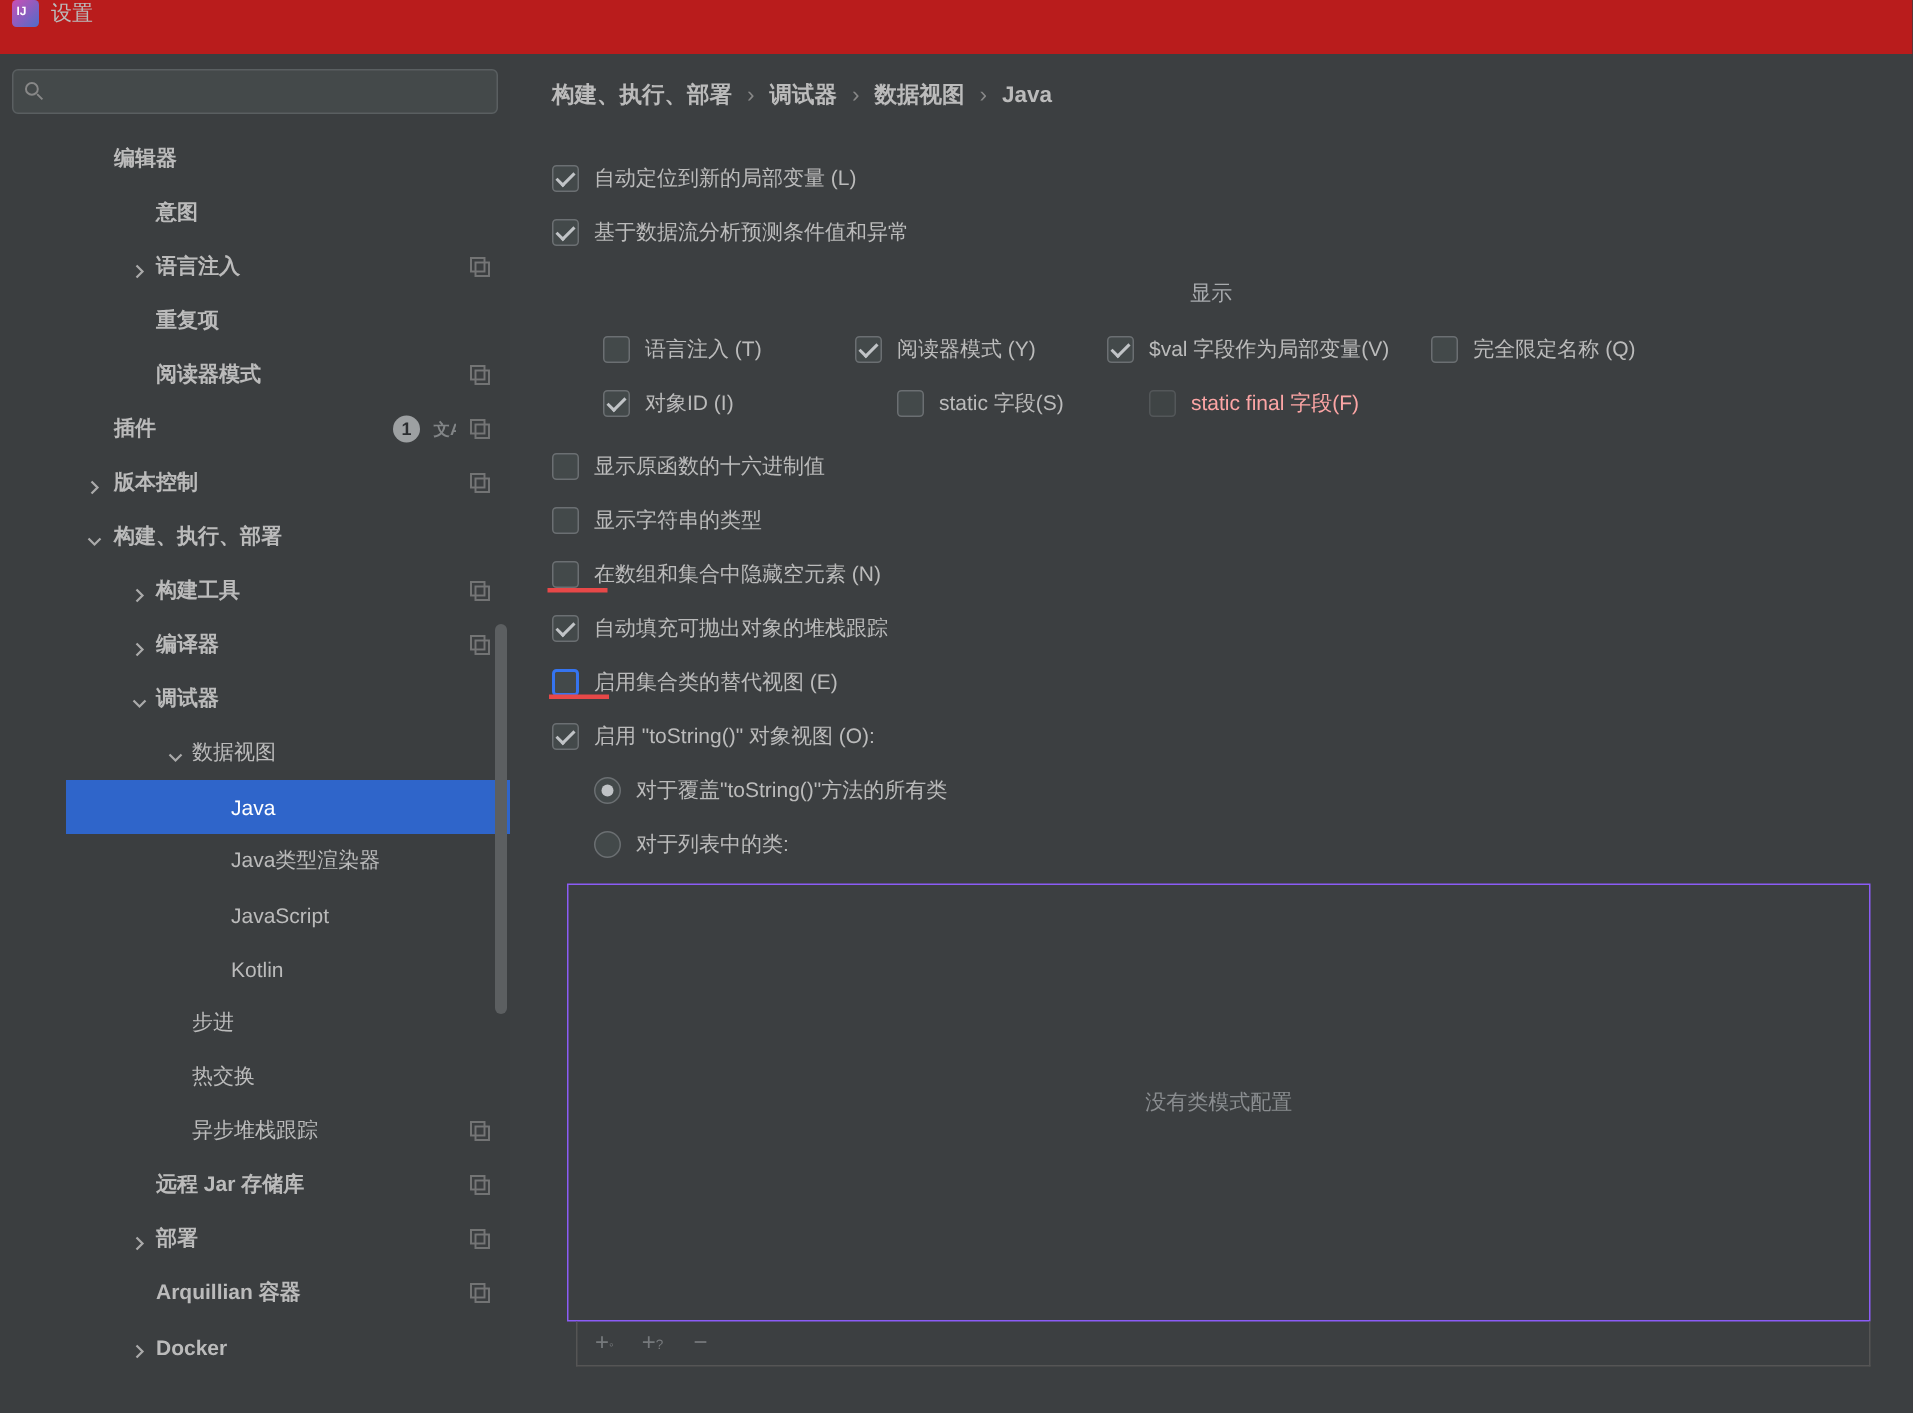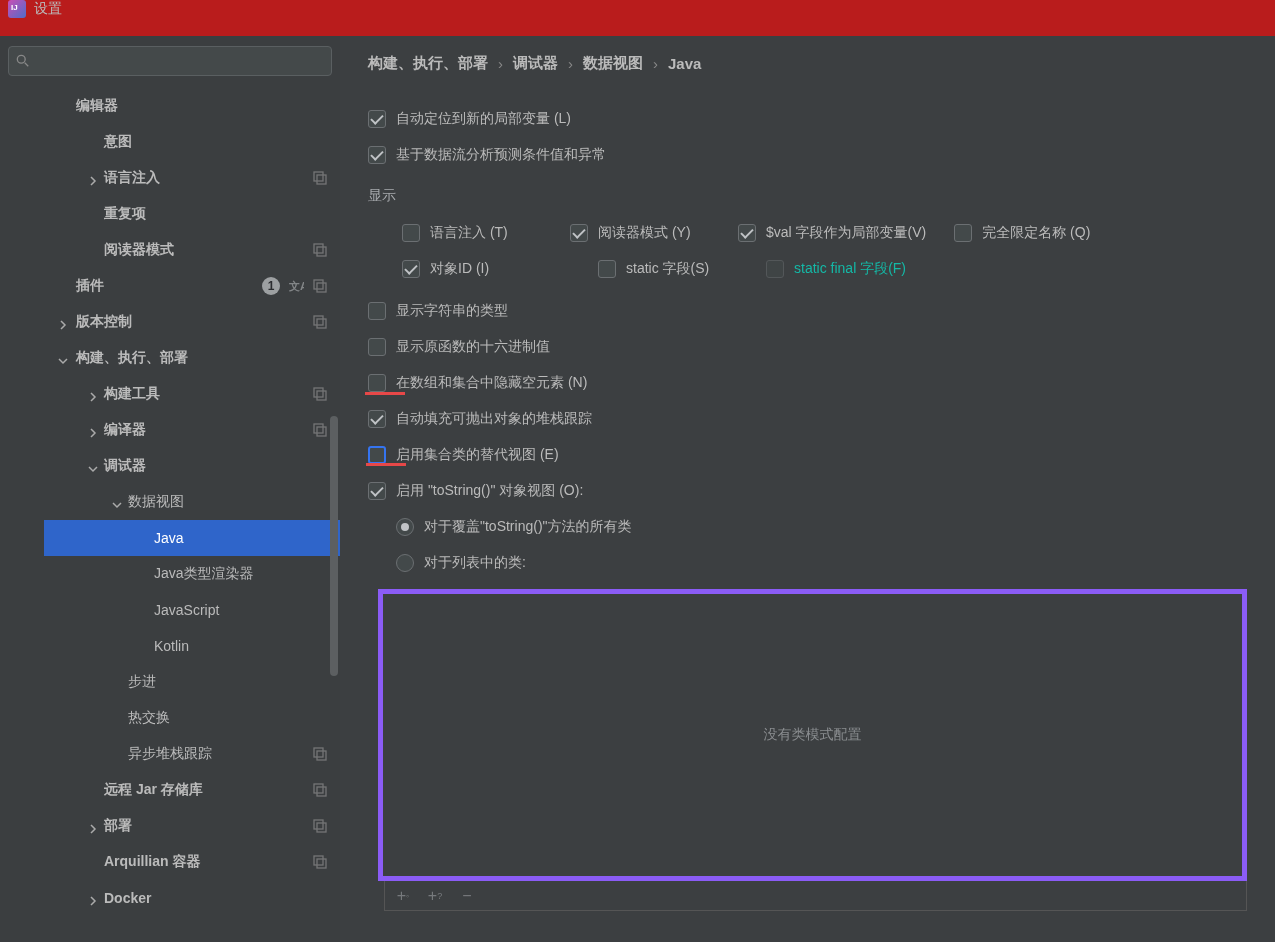--- a/index.html
+++ b/index.html
@@ -170,25 +170,26 @@
 }
 .checkbox.disabled {
   opacity: 0.5;
 }
 .radio.selected::after {
   content: "";
   width: 8px; height: 8px;
   background: #c0c3c6;
   border-radius: 50%;
 }
-.checkbox-label.disabled { color: #14b8a6; }
+.checkbox-label.disabled { color: #fca5a5; }
 .section-label {
   margin: 14px 0 10px 0;
   color: #a8abae;
   font-size: 14px;
+  text-align: center;
 }
 .grid-row {
   display: flex;
   flex-wrap: wrap;
   gap: 0 28px;
   padding-left: 34px;
 }
 .grid-row .checkbox-row {
   min-width: 140px;
 }
@@ -202,21 +203,21 @@
   left: -4px;
   bottom: -4px;
   width: 40px;
   height: 3px;
   background: #e74848;
 }
 .listbox {
   margin-left: 10px;
   margin-top: 8px;
   height: 292px;
-  border: 5px solid #8b5cf6;
+  border: 1px solid #8b5cf6;
   background: #3c3f41;
   display: flex;
   align-items: center;
   justify-content: center;
   color: #8a8d90;
   font-size: 14px;
 }
 .list-toolbar {
   margin-left: 16px;
   height: 30px;
@@ -479,25 +480,25 @@
       <div class="checkbox-row">
         <div class="checkbox disabled"></div>
         <span class="checkbox-label disabled">static final 字段(F)</span>
       </div>
     </div>
 
     <div style="height:6px"></div>
 
     <div class="checkbox-row">
       <div class="checkbox"></div>
+      <span class="checkbox-label">显示原函数的十六进制值</span>
+    </div>
+    <div class="checkbox-row">
+      <div class="checkbox"></div>
       <span class="checkbox-label">显示字符串的类型</span>
-    </div>
-    <div class="checkbox-row">
-      <div class="checkbox"></div>
-      <span class="checkbox-label">显示原函数的十六进制值</span>
     </div>
     <div class="checkbox-row">
       <div class="checkbox red-underline"></div>
       <span class="checkbox-label">在数组和集合中隐藏空元素 (N)</span>
     </div>
     <div class="checkbox-row">
       <div class="checkbox checked"></div>
       <span class="checkbox-label">自动填充可抛出对象的堆栈跟踪</span>
     </div>
     <div class="checkbox-row">

